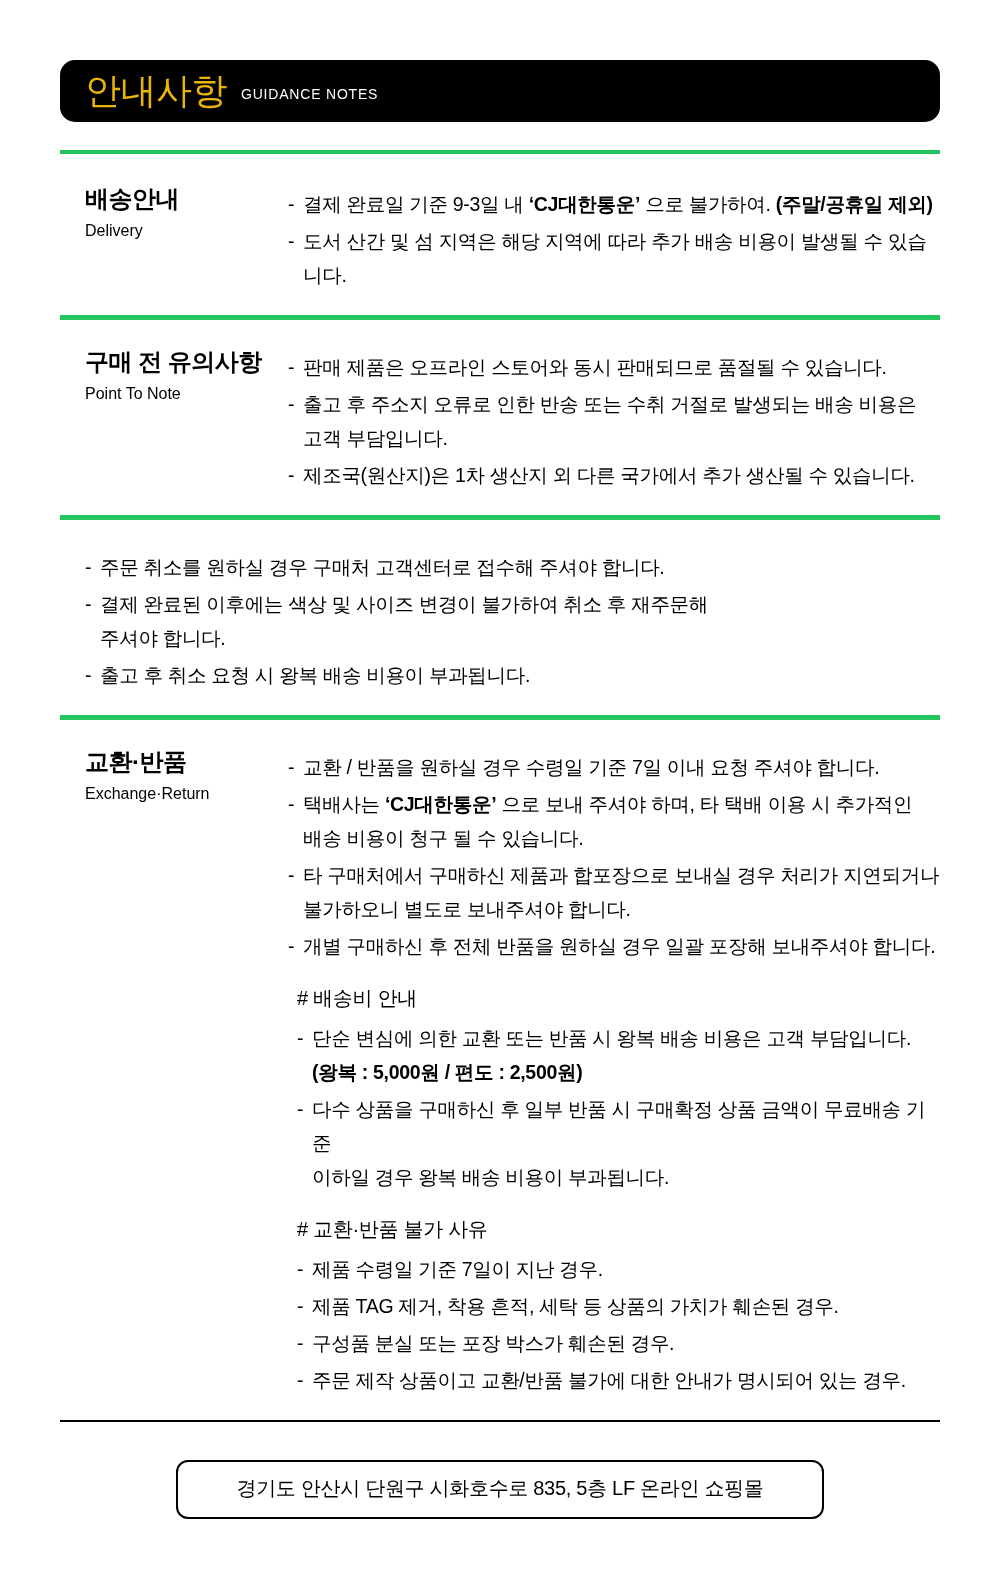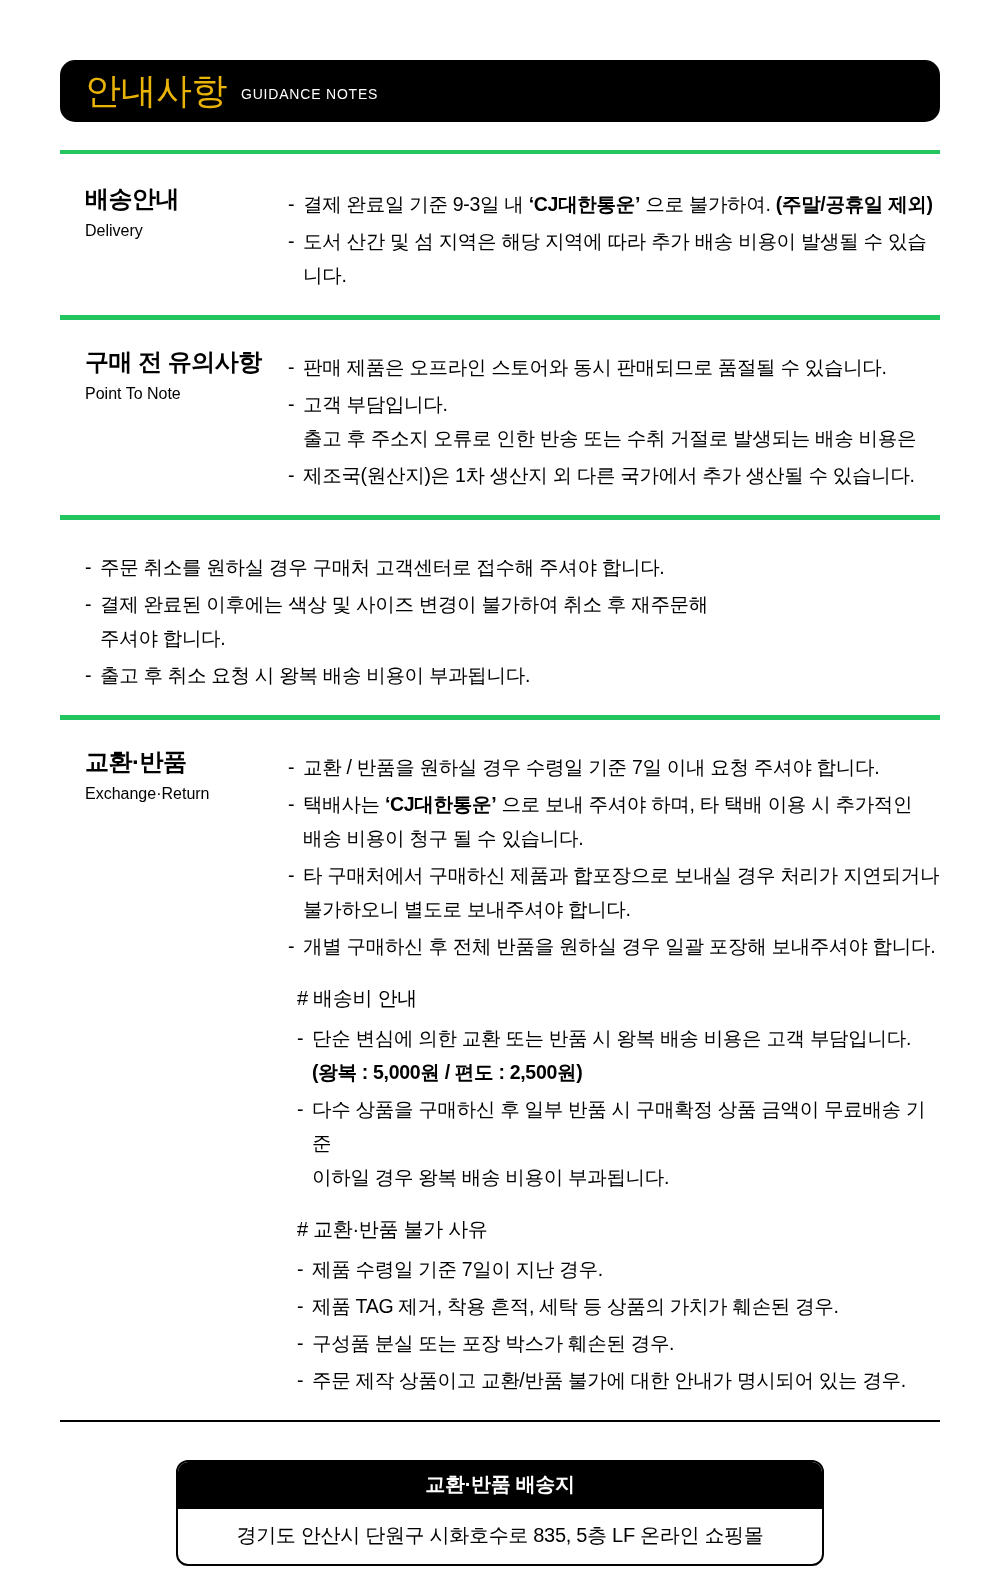--- a/index.html
+++ b/index.html
@@ -70,22 +70,22 @@
       <div class="items">
         <div class="item">
           <span class="dash">-</span>
           <div class="lines">
             <div class="line"><span>판매 제품은 오프라인 스토어와 동시 판매되므로 품절될 수 있습니다.</span></div>
           </div>
         </div>
         <div class="item">
           <span class="dash">-</span>
           <div class="lines">
+            <div class="line"><span>출고 후 주소지 오류로 인한 반송 또는 수취 거절로 발생되는 배송 비용은</span></div>
             <div class="line"><span>고객 부담입니다.</span></div>
-            <div class="line"><span>출고 후 주소지 오류로 인한 반송 또는 수취 거절로 발생되는 배송 비용은</span></div>
           </div>
         </div>
         <div class="item">
           <span class="dash">-</span>
           <div class="lines">
             <div class="line"><span>제조국(원산지)은 1차 생산지 외 다른 국가에서 추가 생산될 수 있습니다.</span></div>
           </div>
         </div>
       </div>
     </div>
@@ -191,20 +191,19 @@
               <div class="line"><span>주문 제작 상품이고 교환/반품 불가에 대한 안내가 명시되어 있는 경우.</span></div>
             </div>
           </div>
         </div>
 
       </div>
     </div>
 
     <div class="footer-block">
       <div class="addr-box">
-        <div class="addr-head">교환·반품 배송지</div>
         <div class="addr-body">경기도 안산시 단원구 시화호수로 835, 5층 LF 온라인 쇼핑몰</div>
       </div>
 
     </div>
 
   </div>
 </div>
 
 </body></html>

